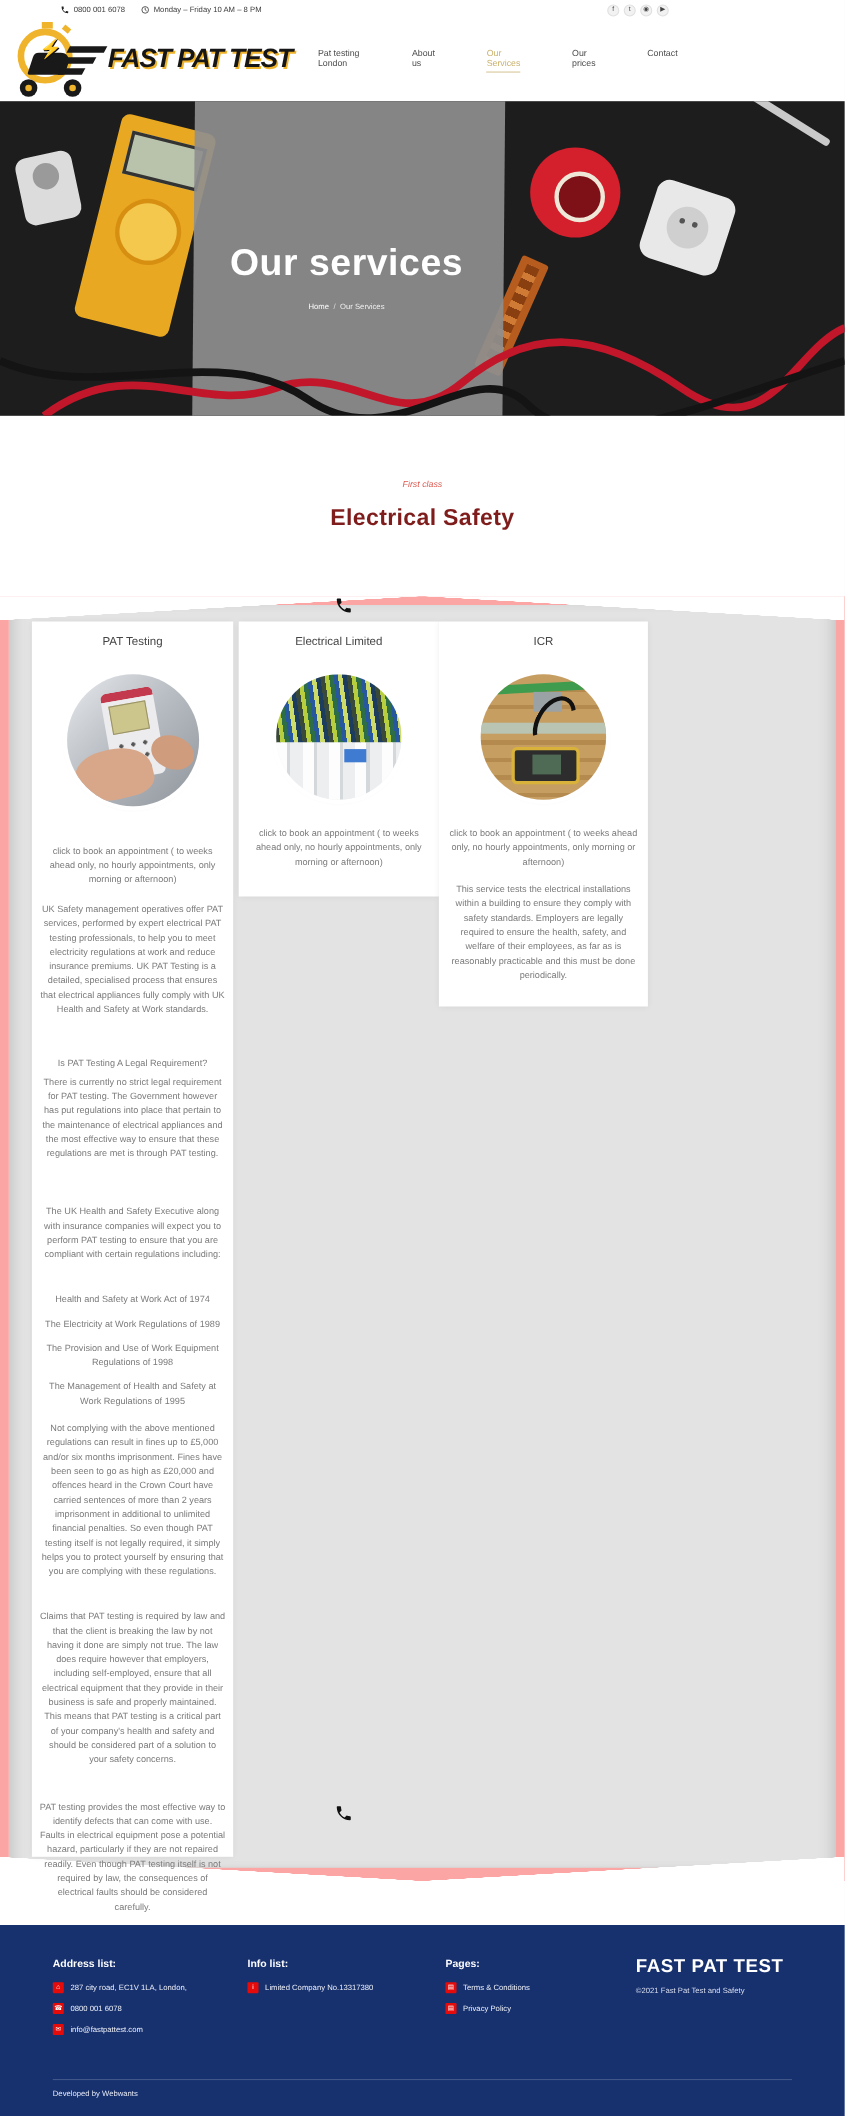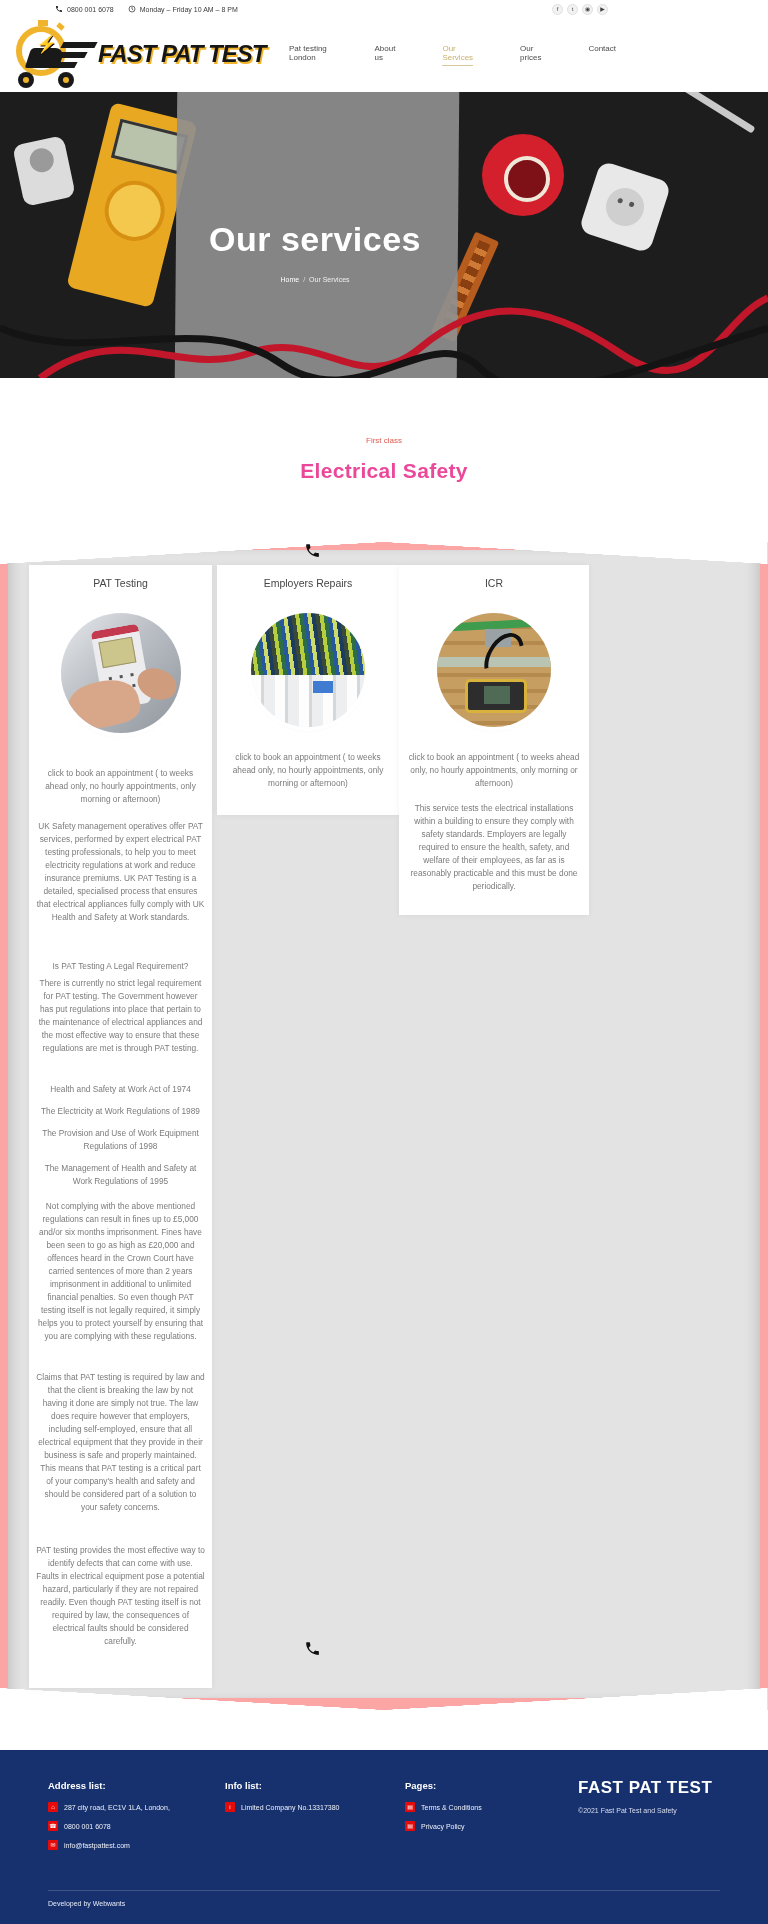--- a/index.html
+++ b/index.html
@@ -55,22 +55,22 @@
   .socket::before { content:""; position:absolute; left:18px; top:18px; width:38px; height:38px; background:#cfcfcf; border-radius:50%; }
   .socket::after { content:""; position:absolute; left:28px; top:30px; width:5px; height:5px; background:#555; border-radius:50%; box-shadow:12px 0 0 #555; }
   .screwdriver { position:absolute; left:652px; top:6px; width:110px; height:7px; background:#c9c9c9; transform:rotate(32deg); border-radius:3px; }
   .terminal { position:absolute; left:452px; top:140px; width:26px; height:110px; background:#b65c1e; transform:rotate(24deg); border-radius:3px; }
   .terminal::after { content:""; position:absolute; left:7px; top:6px; width:12px; height:96px;
      background:repeating-linear-gradient(#8a3f10 0 8px, #d07b35 8px 14px); }
   .hero-wires { position:absolute; left:0; bottom:0; width:768px; height:120px; }
 
   
   .intro { height:164px; background:#fff; text-align:center; }
-  .tagline { padding-top:58px; font-size:8px; color:#dd5a50; }
-  .intro h2 { margin-top:14px; font-size:21px; color:#ec4899; letter-spacing:.3px; }
+  .tagline { padding-top:58px; font-size:8px; color:#dd5a50;font-style:italic; }
+  .intro h2 { margin-top:14px; font-size:21px; color:#7f1d1d; letter-spacing:.3px; }
   .intro .subtitle { margin-top:18px; font-size:8.5px; color:#555; }
 
   
   .services { position:relative; height:1168px; background:#fca5a5; }
   .services-bg { position:absolute; left:8px; right:8px; top:8px; bottom:12px; background:#e3e3e3;
      box-shadow:inset 10px 0 14px -8px #bdbdbd, inset -10px 0 14px -8px #bdbdbd; }
   .wedge-top { position:absolute; left:0; right:0; top:0; height:22px;
      background:linear-gradient(to bottom right,#fff 49.6%,rgba(255,255,255,0) 50%) left top/50.2% 100% no-repeat,
                 linear-gradient(to bottom left,#fff 49.6%,rgba(255,255,255,0) 50%) right top/50.2% 100% no-repeat; }
   .wedge-bottom { position:absolute; left:0; right:0; bottom:0; height:22px;
@@ -226,31 +226,32 @@
         <div class="pat-screen"></div>
           <div class="pat-btns"></div>
       </div>
       <div class="pat-hand"></div>
       <div class="pat-hand2"></div>
     </div>
     <p class="mt-click1">click to book an appointment ( to weeks ahead only, no hourly appointments, only morning or afternoon)</p>
     <p class="mt-p2">UK Safety management operatives offer PAT services, performed by expert electrical PAT testing professionals, to help you to meet electricity regulations at work and reduce insurance premiums. UK PAT Testing is a detailed, specialised process that ensures that electrical appliances fully comply with UK Health and Safety at Work standards.</p>
     <p class="mt-sub">Is PAT Testing A Legal Requirement?</p>
     <p class="mt-p3">There is currently no strict legal requirement for PAT testing. The Government however has put regulations into place that pertain to the maintenance of electrical appliances and the most effective way to ensure that these regulations are met is through PAT testing.</p>
+    <p class="mt-p4">The UK Health and Safety Executive along with insurance companies will expect you to perform PAT testing to ensure that you are compliant with certain regulations including:</p>
     <p class="mt-l1">Health and Safety at Work Act of 1974</p>
     <p class="mt-l">The Electricity at Work Regulations of 1989</p>
     <p class="mt-l">The Provision and Use of Work Equipment Regulations of 1998</p>
     <p class="mt-l">The Management of Health and Safety at Work Regulations of 1995</p>
     <p class="mt-p9">Not complying with the above mentioned regulations can result in fines up to £5,000 and/or six months imprisonment. Fines have been seen to go as high as £20,000 and offences heard in the Crown Court have carried sentences of more than 2 years imprisonment in additional to unlimited financial penalties. So even though PAT testing itself is not legally required, it simply helps you to protect yourself by ensuring that you are complying with these regulations.</p>
     <p class="mt-p10">Claims that PAT testing is required by law and that the client is breaking the law by not having it done are simply not true. The law does require however that employers, including self-employed, ensure that all electrical equipment that they provide in their business is safe and properly maintained. This means that PAT testing is a critical part of your company's health and safety and should be considered part of a solution to your safety concerns.</p>
     <p class="mt-p11">PAT testing provides the most effective way to identify defects that can come with use. Faults in electrical equipment pose a potential hazard, particularly if they are not repaired readily. Even though PAT testing itself is not required by law, the consequences of electrical faults should be considered carefully.</p>
   </div>
 
   <div class="card card-2">
-    <h3>Employers Repairs</h3>
+    <h3>Electrical Limited</h3>
     <div class="circle-img img-wires">
       <div class="wires-top"></div>
       <div class="wires-bottom"></div>
       <div class="wires-chip"></div>
     </div>
     <p class="mt-click">click to book an appointment ( to weeks ahead only, no hourly appointments, only morning or afternoon)</p>
   </div>
 
   <div class="card card-3">
     <h3>ICR</h3>

